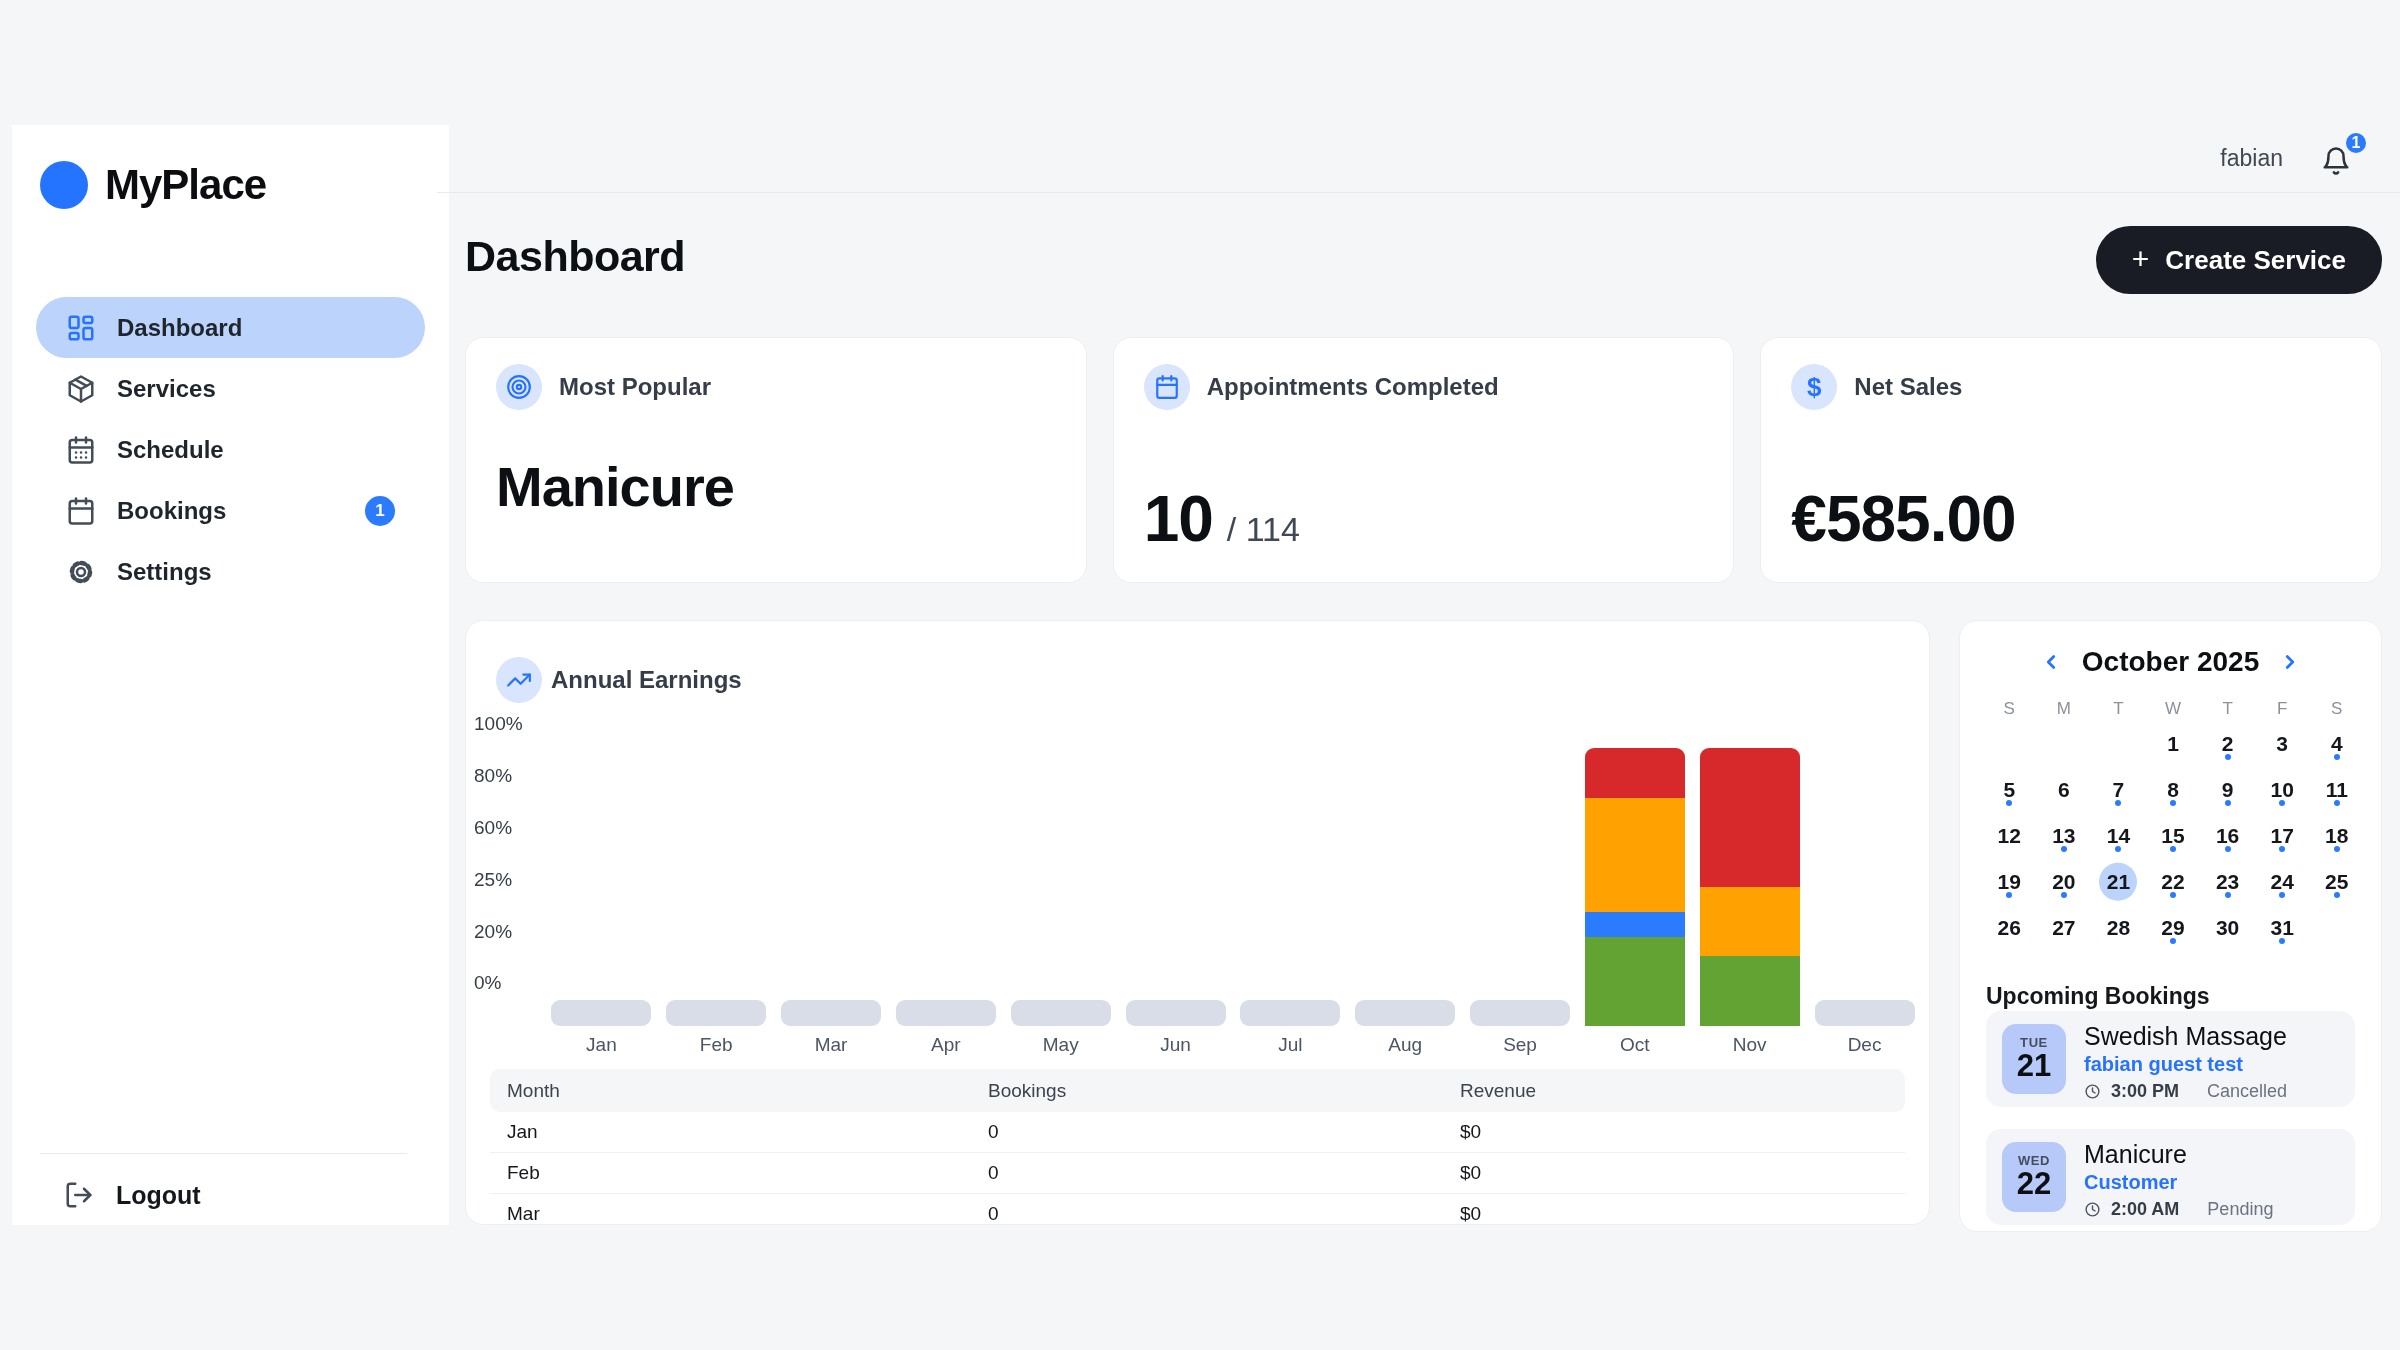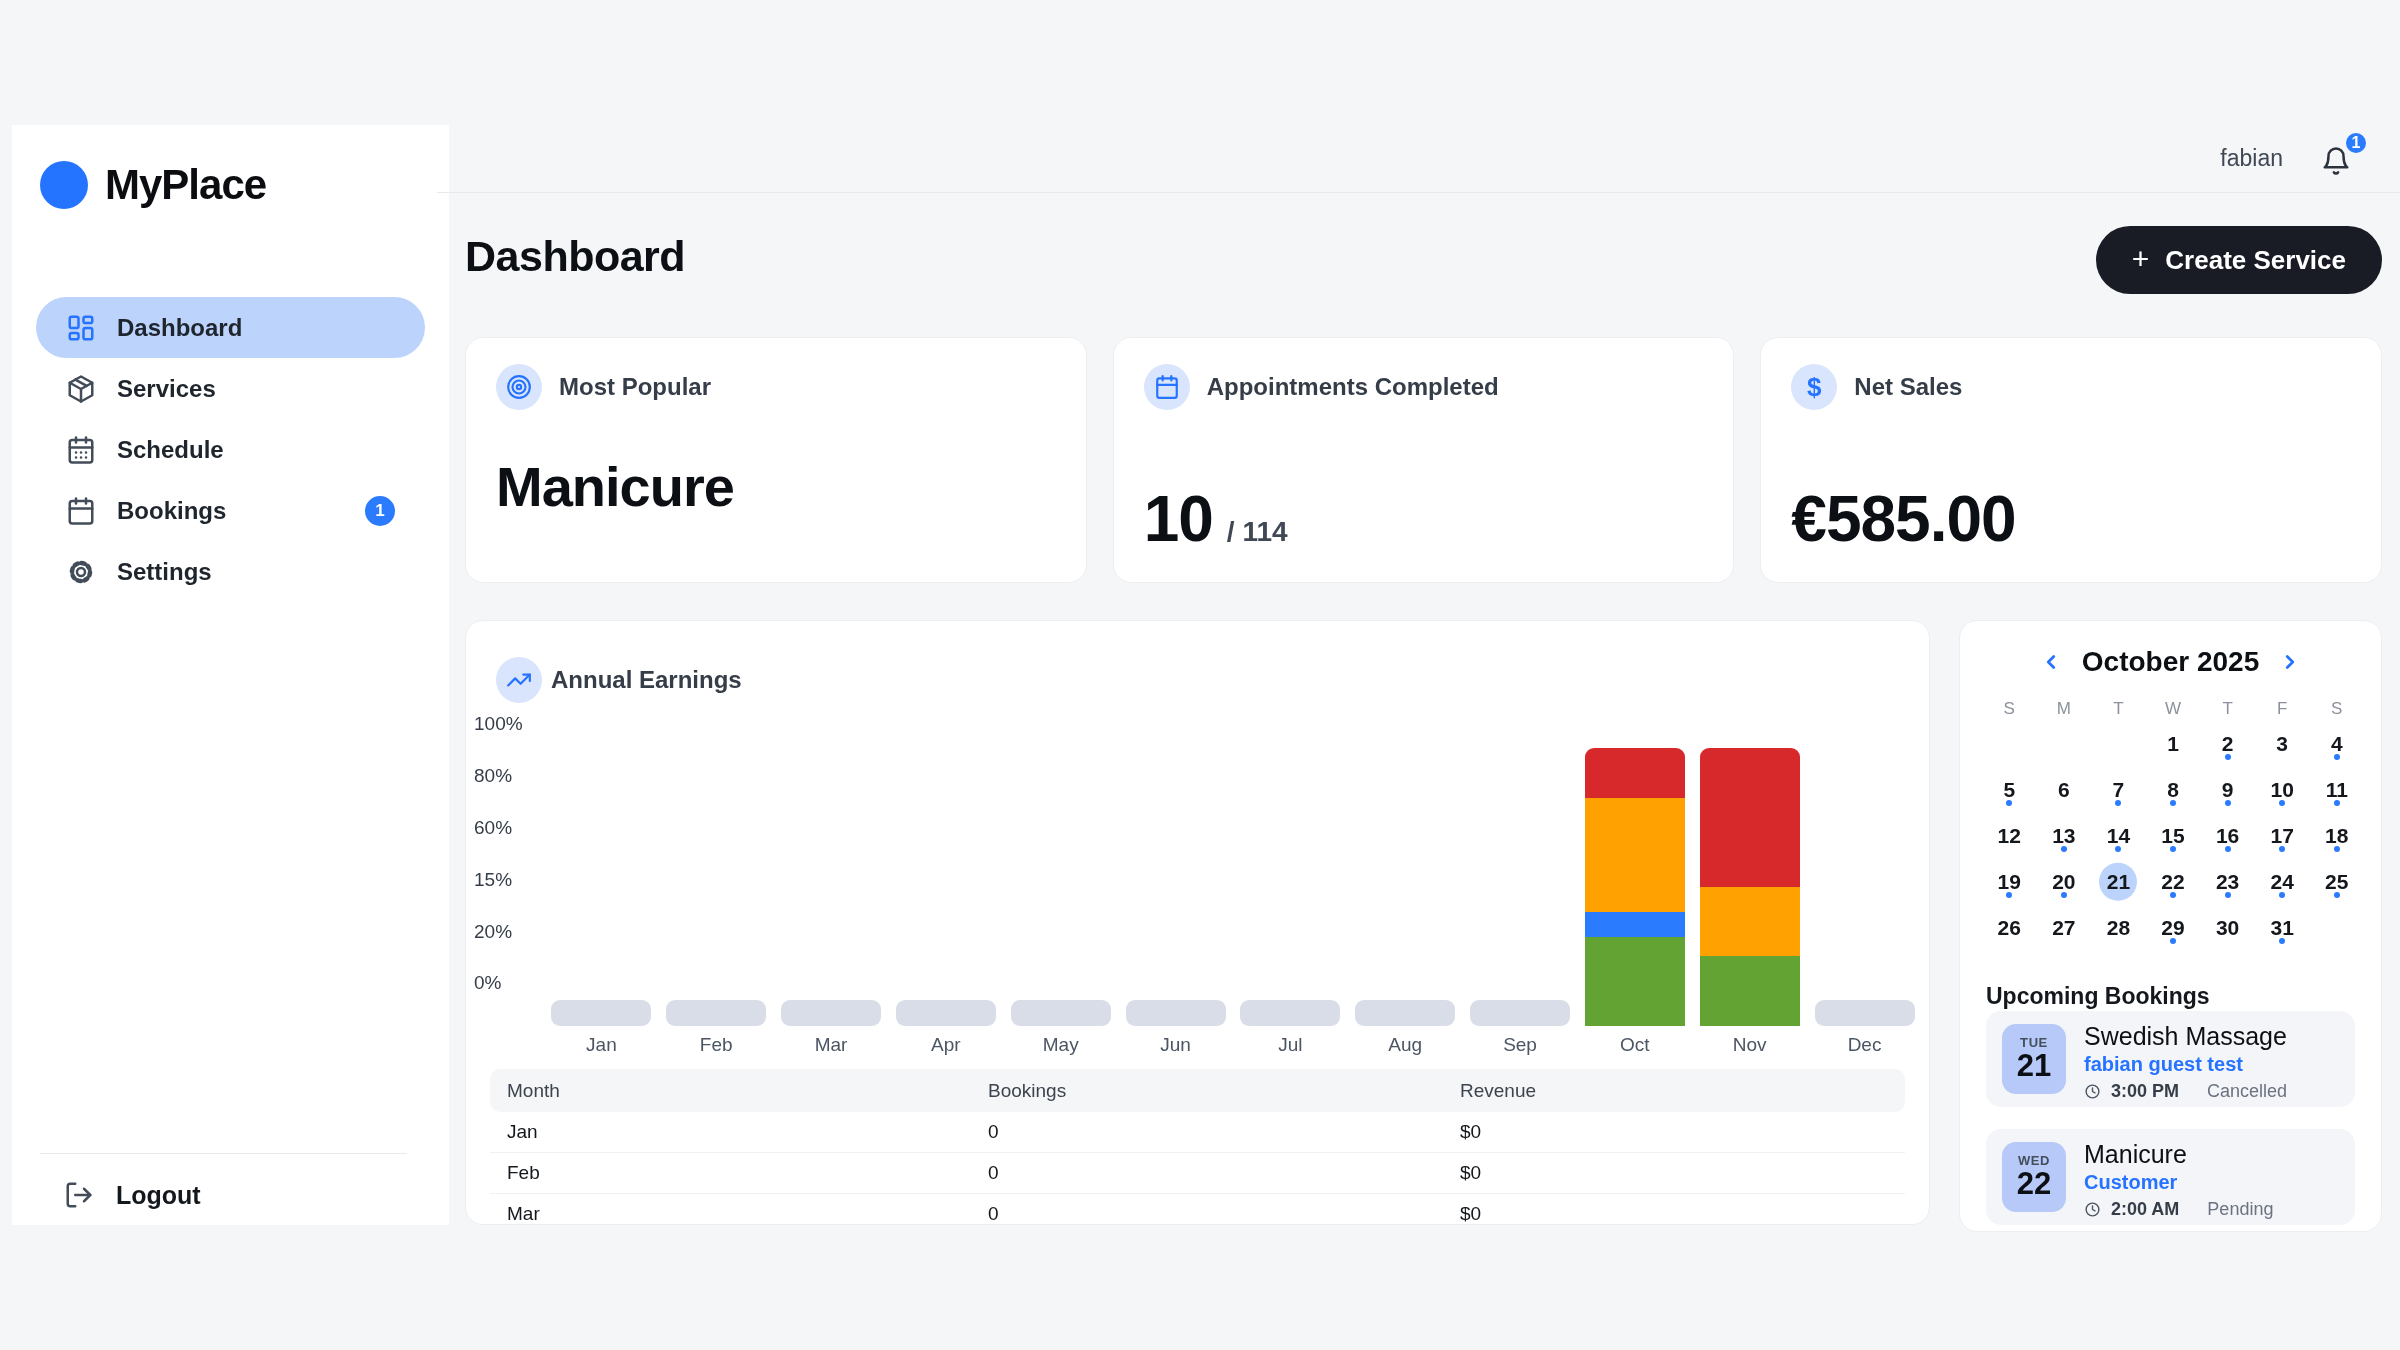--- a/index.html
+++ b/index.html
@@ -44,21 +44,21 @@
   .stat-icon { width:46px; height:46px; border-radius:50%; background:#d9e5fd; display:flex; align-items:center; justify-content:center; }
   .stat-icon svg { width:26px; height:26px; stroke:#2673ff; fill:none; stroke-width:2; stroke-linecap:round; stroke-linejoin:round; }
   .stat-icon .dollar { color:#2673ff; font-size:26px; font-weight:700; }
   .stat-label { font-size:24px; font-weight:700; color:#353d48; }
   .stat-value-lg { font-size:56px; font-weight:800; letter-spacing:-1px; color:#0c0f13; margin-top:44px; }
   .stat-bottom { margin-top:auto; }
   .view-details { display:inline-flex; align-items:center; gap:14px; height:40px; padding:0 22px; background:#e8ebf0; border-radius:20px; font-size:20px; font-weight:700; color:#21262e; cursor:pointer; border:none; }
   .view-details .chev { font-size:24px; font-weight:400; color:#3c444f; margin-top:-3px; }
   .big-num-row { margin-top:auto; display:flex; align-items:baseline; gap:14px; }
   .big-num { font-size:64px; font-weight:800; letter-spacing:-1px; color:#0c0f13; }
-  .big-num-sub { font-size:28px; font-weight:700; color:#3f4854; }
+  .big-num-sub { font-size:34px; font-weight:400; color:#3f4854; }
 
   
   .earnings { position:absolute; left:465px; top:620px; width:1465px; height:605px; overflow:hidden; }
   .earnings-head { position:absolute; left:30px; top:36px; display:flex; align-items:center; gap:9px; }
   .ylab { position:absolute; left:8px; width:68px; text-align:left; font-size:19px; color:#353d48; }
   .plot { position:absolute; left:78px; top:127px; width:1378px; height:278px; display:flex; align-items:flex-end; }
   .slot { flex:1; display:flex; justify-content:center; align-items:flex-end; height:100%; }
   .stub { width:100px; height:26px; border-radius:9px; background:#d8dde7; }
   .bar { width:100px; display:flex; flex-direction:column; border-radius:9px 9px 0 0; overflow:hidden; }
   .seg { width:100%; }
@@ -238,21 +238,21 @@
             <polyline points="22 7 13.5 15.5 8.5 10.5 2 17"></polyline>
             <polyline points="16 7 22 7 22 13"></polyline>
           </svg>
       </span>
       <span class="stat-label">Annual Earnings</span>
     </div>
     <div id="ylabels">
         <div class="ylab" style="top: 92px;">100%</div>
         <div class="ylab" style="top: 144px;">80%</div>
         <div class="ylab" style="top: 196px;">60%</div>
-        <div class="ylab" style="top: 248px;">15%</div>
+        <div class="ylab" style="top: 248px;">25%</div>
         <div class="ylab" style="top: 300px;">20%</div>
         <div class="ylab" style="top: 351px;">0%</div>
       </div>
     <div class="plot" id="plot">
         <div class="slot">
           <div class="stub"></div>
         </div>
         <div class="slot">
           <div class="stub"></div>
         </div>

